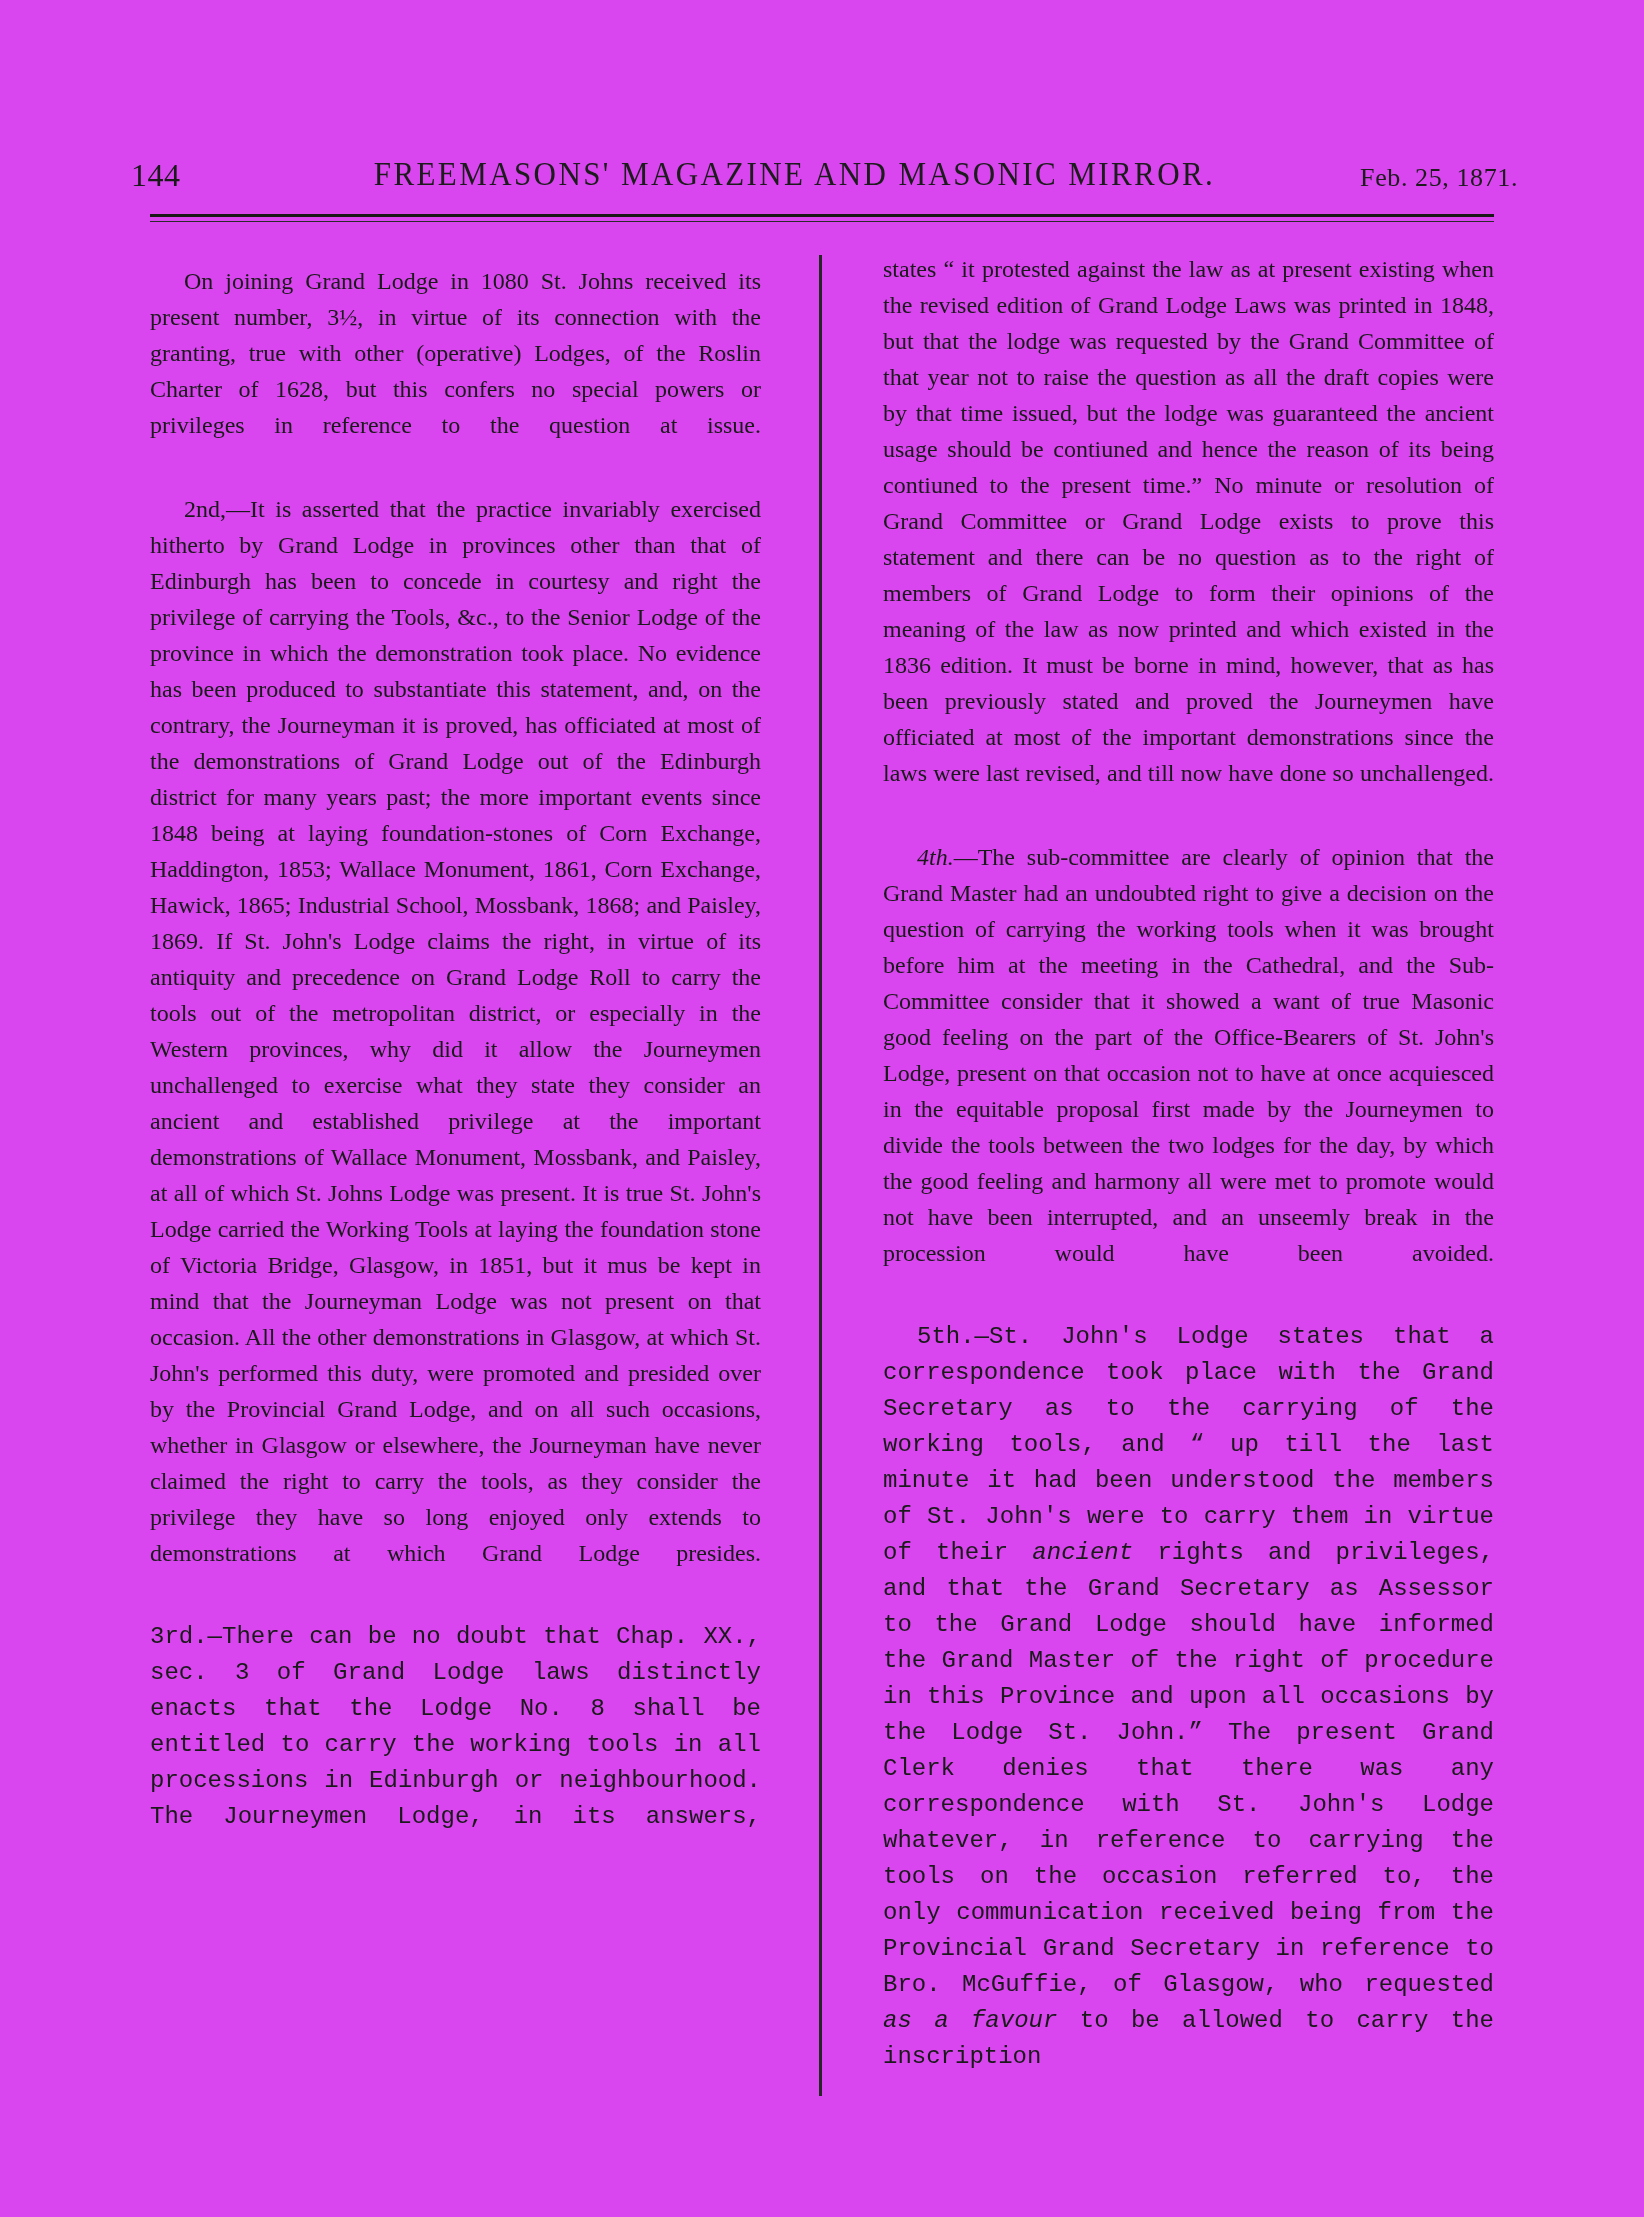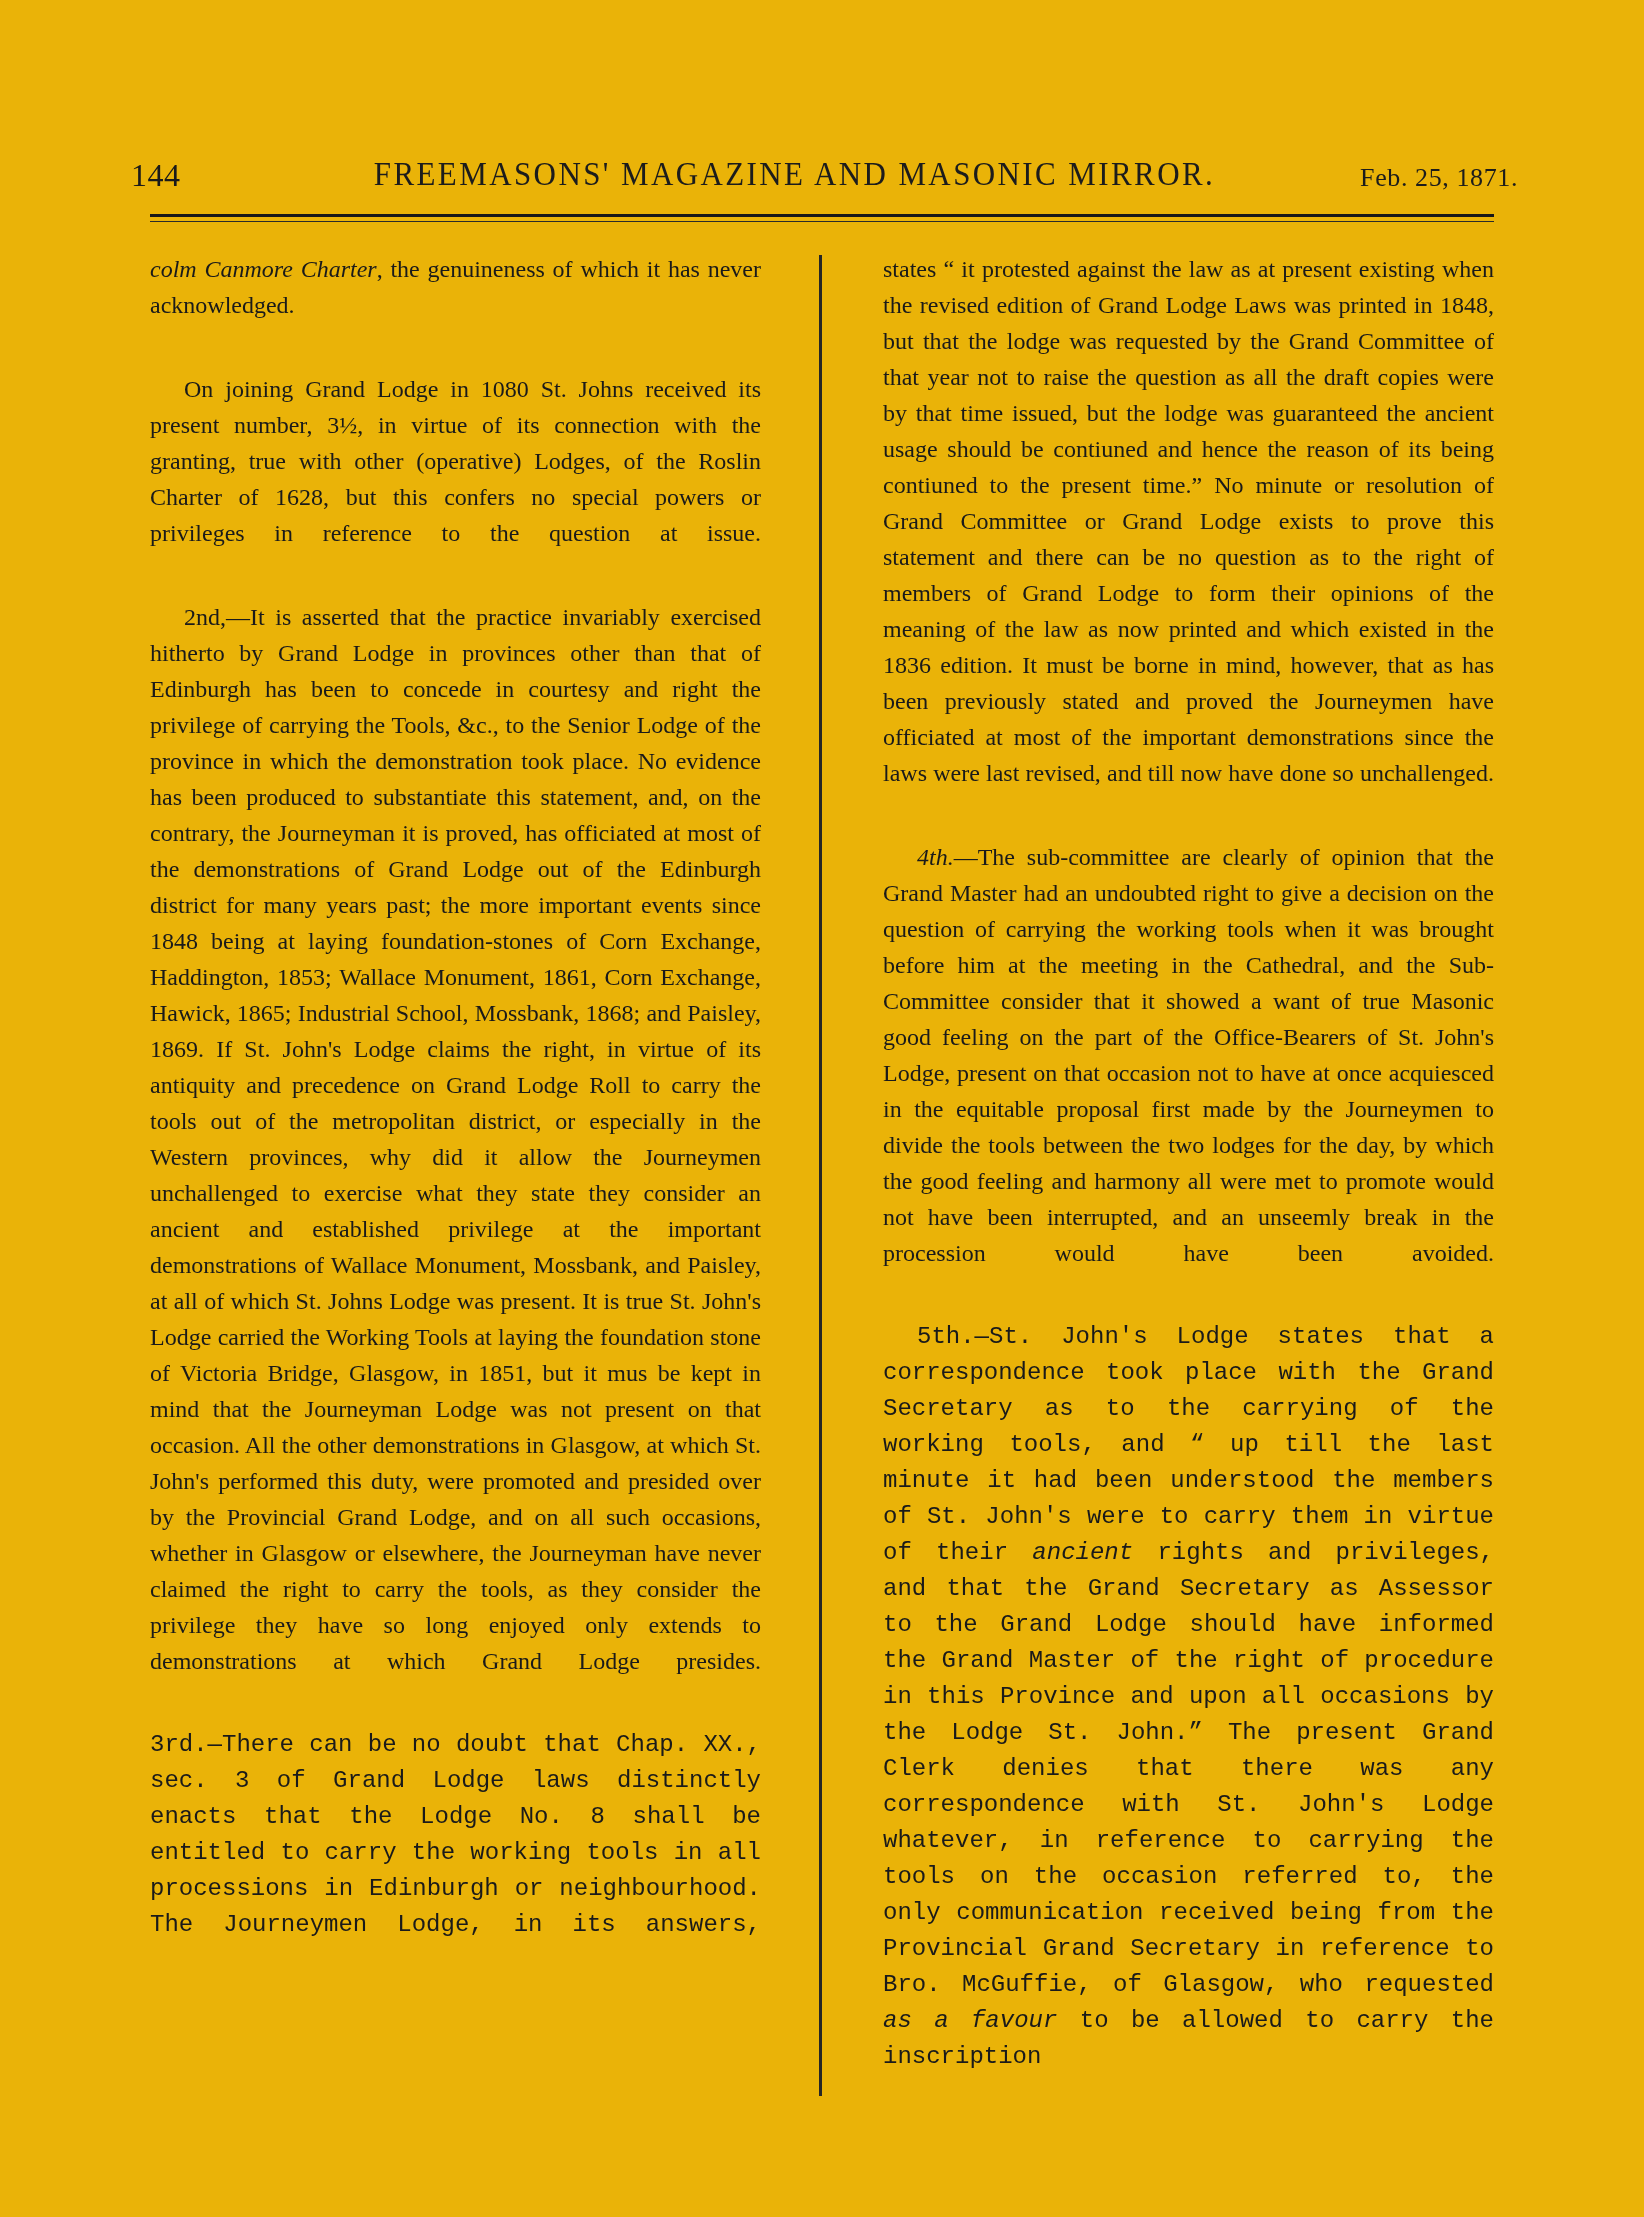--- a/index.html
+++ b/index.html
@@ -16,21 +16,21 @@
     position: relative;
     overflow: hidden;
   }
 
   
   .page {
     position: absolute;
     left: 0; top: 0;
     width: 1644px;
     height: 2218px;
-    background: #eab308;
+    background: #d946ef;
   }
 
   
   .running-head {
     position: absolute;
     left: 131px;
     top: 157px;
     width: 1387px;
     height: 43px;
     display: flex;
@@ -158,21 +158,20 @@
 
   <div class="rule-wrap">
     <div class="r1"></div>
     <div class="r2"></div>
   </div>
 
   <div class="col-divider"></div>
 
   <div class="columns">
     <div class="col" id="col-left">
-        <p class="noindent"><em>colm Canmore Charter</em><span>, the genuineness of which it has never acknowledged.</span></p>
         <p class="gap"><span>On joining Grand Lodge in 1080 St. Johns received its present number, </span><span>3½</span><span>, in virtue of its connection with the granting, true with other (operative) Lodges, of the Roslin Charter of 1628, but this confers no special powers or privileges in reference to the question at issue.</span></p>
         <p class="gap"><span>2nd,—It is asserted that the practice invariably exercised hitherto by Grand Lodge in provinces other than that of Edinburgh has been to concede in courtesy and right the privilege of carrying the Tools, &amp;c., to the Senior Lodge of the province in which the demonstration took place.  No evidence has been produced to substantiate this statement, and, on the contrary, the Journeyman it is proved, has officiated at most of the demonstrations of Grand Lodge out of the Edinburgh district for many years past; the more important events since 1848 being at laying foundation-stones of Corn Exchange, Haddington, 1853; Wallace Monument, 1861, Corn Exchange, Hawick, 1865; Industrial School, Mossbank, 1868; and Paisley, 1869.  If St. John's Lodge claims the right, in virtue of its antiquity and precedence on Grand Lodge Roll to carry the tools out of the metropolitan district, or especially in the Western provinces, why did it allow the Journeymen unchallenged to exercise what they state they consider an ancient and established privilege at the important demonstrations of Wallace Monument, Mossbank, and Paisley, at all of which St. Johns Lodge was present.  It is true St. John's Lodge carried the Working Tools at laying the foundation stone of Victoria Bridge, Glasgow, in 1851, but it mus be kept in mind that the Journeyman Lodge was not present on that occasion.  All the other demonstrations in Glasgow, at which St. John's performed this duty, were promoted and presided over by the Provincial Grand Lodge, and on all such occasions, whether in Glasgow or elsewhere, the Journeyman have never claimed the right to carry the tools, as they consider the privilege they have so long enjoyed only extends to demonstrations at which Grand Lodge presides.</span></p>
         <p class="noindent gap"><span>3rd.—There can be no doubt that Chap. XX., sec. 3 of Grand Lodge laws distinctly enacts that the Lodge No. 8 shall be entitled to carry the working tools in all processions in Edinburgh or neighbourhood. The Journeymen Lodge, in its answers,</span></p>
       </div>
     <div class="col" id="col-right">
         <p class="noindent"><span>states “ it protested against the law as at present existing when the revised edition of Grand Lodge Laws was printed in 1848, but that the lodge was requested by the Grand Committee of that year not to raise the question as all the draft copies were by that time issued, but the lodge was guaranteed the ancient usage should be contiuned and hence the reason of its being contiuned to the present time.”  No minute or resolution of Grand Committee or Grand Lodge exists to prove this statement and there can be no question as to the right of members of Grand Lodge to form their opinions of the meaning of the law as now printed and which existed in the 1836 edition.  It must be borne in mind, however, that as has been previously stated and proved the Journeymen have officiated at most of the important demonstrations since the laws were last revised, and till now have done so unchallenged.</span></p>
         <p class="gap"><em>4th.</em><span>—The sub-committee are clearly of opinion that the Grand Master had an undoubted right to give a decision on the question of carrying the working tools when it was brought before him at the meeting in the Cathedral, and the Sub-Committee consider that it showed a want of true Masonic good feeling on the part of the Office-Bearers of St. John's Lodge, present on that occasion not to have at once acquiesced in the equitable proposal first made by the Journeymen to divide the tools between the two lodges for the day, by which the good feeling and harmony all were met to promote would not have been interrupted, and an unseemly break in the procession would have been avoided.</span></p>
         <p class="gap"><span>5th.—St. John's Lodge states that a correspondence took place with the Grand Secretary as to the carrying of the working tools, and “ up till the last minute it had been understood the members of St. John's were to carry them in virtue of their </span><em>ancient</em><span> rights and privileges, and that the Grand Secretary as Assessor to the Grand Lodge should have informed the Grand Master of the right of procedure in this Province and upon all occasions by the Lodge St. John.”  The present Grand Clerk denies that there was any correspondence with St. John's Lodge whatever, in reference to carrying the tools on the occasion referred to, the only communication received being from the Provincial Grand Secretary in reference to Bro. McGuffie, of Glasgow, who requested </span><em>as a favour</em><span> to be allowed to carry the inscription</span></p>
       </div>
   </div>

